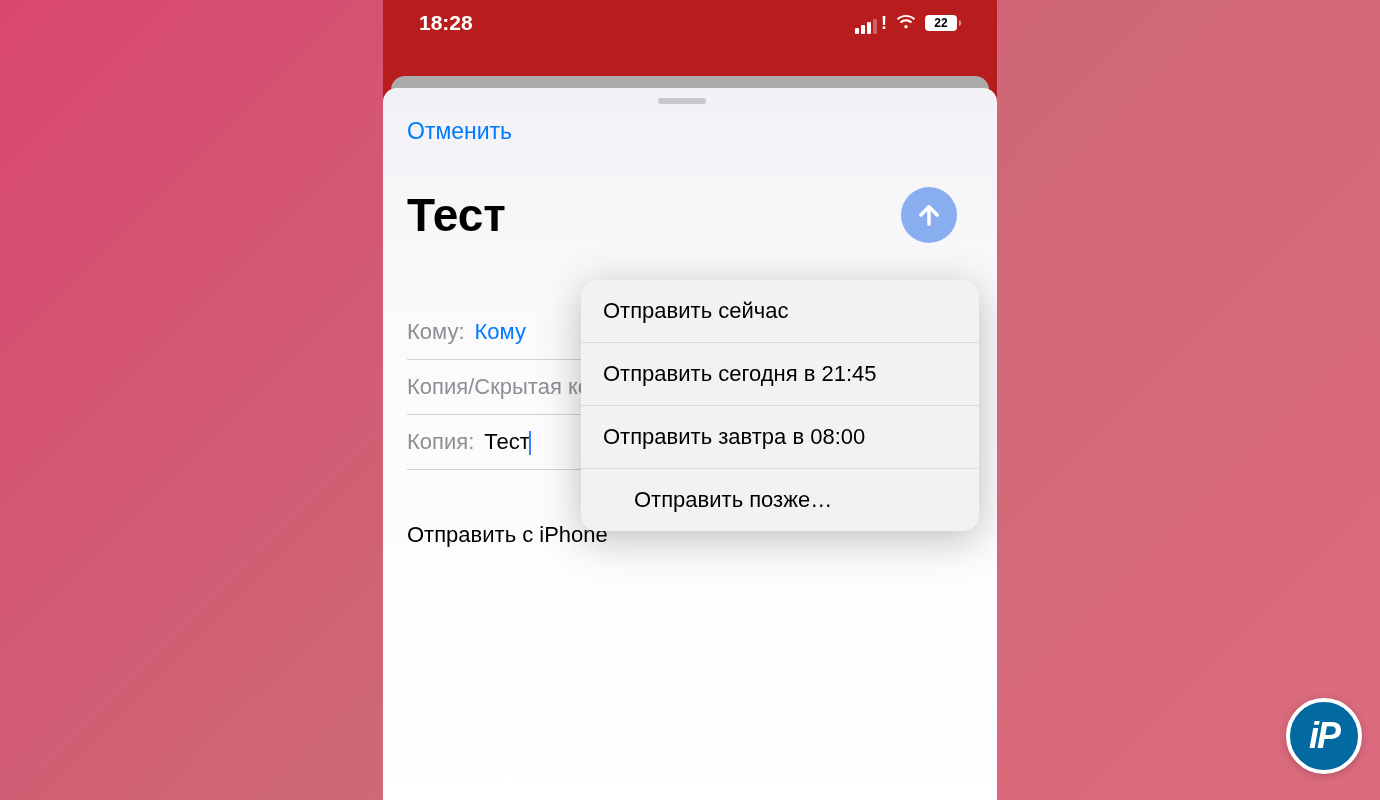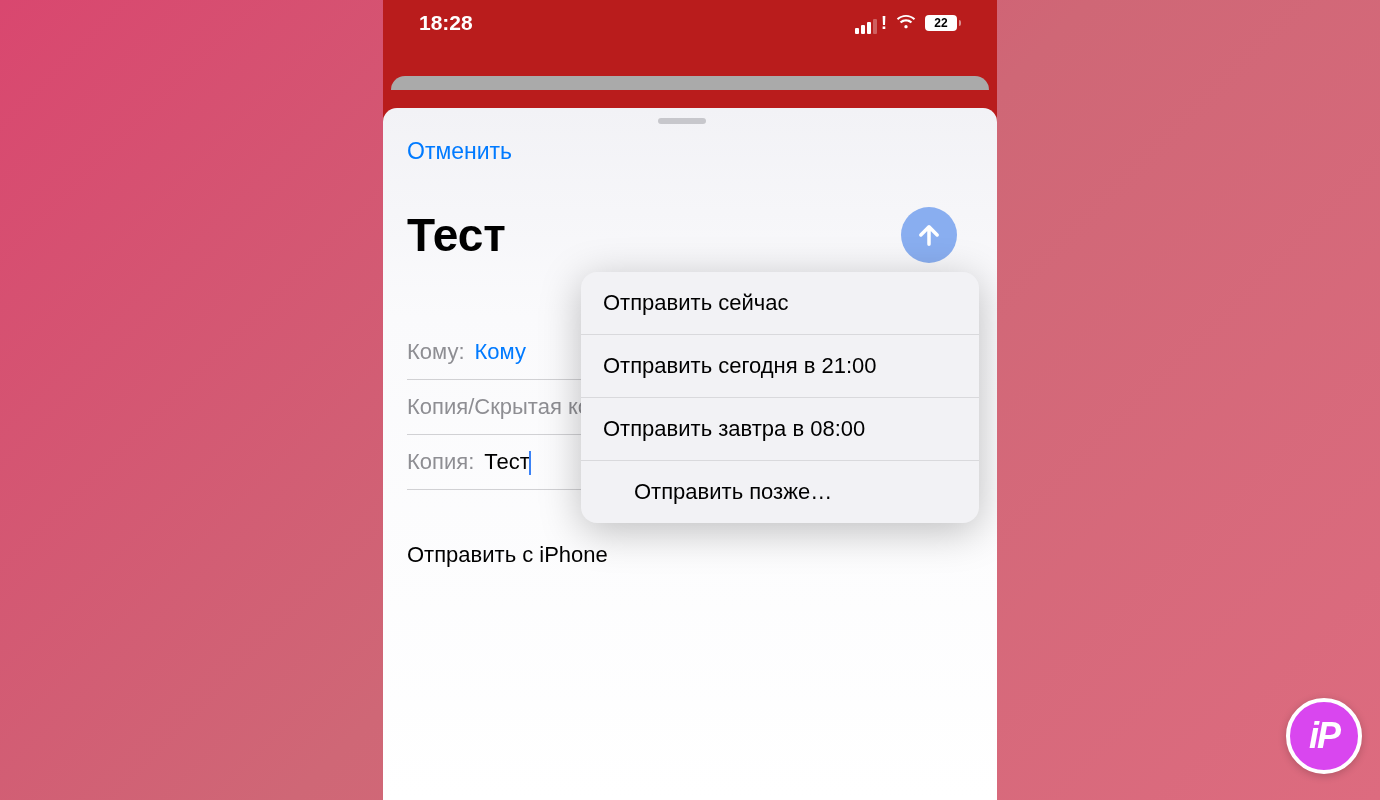--- a/index.html
+++ b/index.html
@@ -98,21 +98,20 @@
     }
     .compose-sheet {
       position: absolute;
       top: 88px;
       left: 0;
       right: 0;
       bottom: 0;
       background: linear-gradient(180deg, #f2f2f6 0%, #fafafc 30%, #ffffff 100%);
       border-radius: 14px 14px 0 0;
       padding: 10px 40px 0 24px;
-      margin-top: 20px;
     }
     .grabber {
       width: 48px;
       height: 6px;
       background: #c7c7cc;
       border-radius: 3px;
       margin: 0 auto 14px auto;
     }
     .cancel-btn {
       color: #007aff;
@@ -180,21 +179,21 @@
       animation: blink 1s infinite;
     }
     @keyframes blink { 50% { opacity: 0; } }
     .signature {
       font-size: 22px;
       color: #000;
       margin-top: 52px;
     }
     .context-menu {
       position: absolute;
-      top: 272px;
+      top: 280px;
       right: 18px;
       width: 398px;
       background: #f2f2f5;
       border-radius: 16px;
       box-shadow: 0 8px 40px rgba(0,0,0,0.25);
       overflow: hidden;
     }
     .menu-item {
       padding: 18px 22px;
       font-size: 22px;
@@ -206,21 +205,21 @@
       border-bottom: none;
       margin-left: 31px;
     }
     .watermark {
       position: absolute;
       bottom: 26px;
       right: 18px;
       width: 76px;
       height: 76px;
       border-radius: 38px;
-      background: #d946ef;
+      background: #0369a1;
       display: flex;
       align-items: center;
       justify-content: center;
       border: 4px solid #fff;
       box-shadow: 0 2px 8px rgba(0,0,0,0.2);
     }
     .watermark-text {
       color: #fff;
       font-size: 36px;
       font-weight: 700;
@@ -285,21 +284,21 @@
       <span class="subject-input-wrap">
         <span class="field-value">Тест</span><span class="cursor"></span>
       </span>
     </div>
 
     <div class="signature">Отправить с iPhone</div>
   </div>
 
   <div class="context-menu">
     <div class="menu-item">Отправить сейчас</div>
-    <div class="menu-item">Отправить сегодня в 21:00</div>
+    <div class="menu-item">Отправить сегодня в 21:45</div>
     <div class="menu-item">Отправить завтра в 08:00</div>
     <div class="menu-item">Отправить позже…</div>
   </div>
 </div>
 
 <div class="watermark">
   <span class="watermark-text">iP</span>
 </div>
 
 </body></html>

